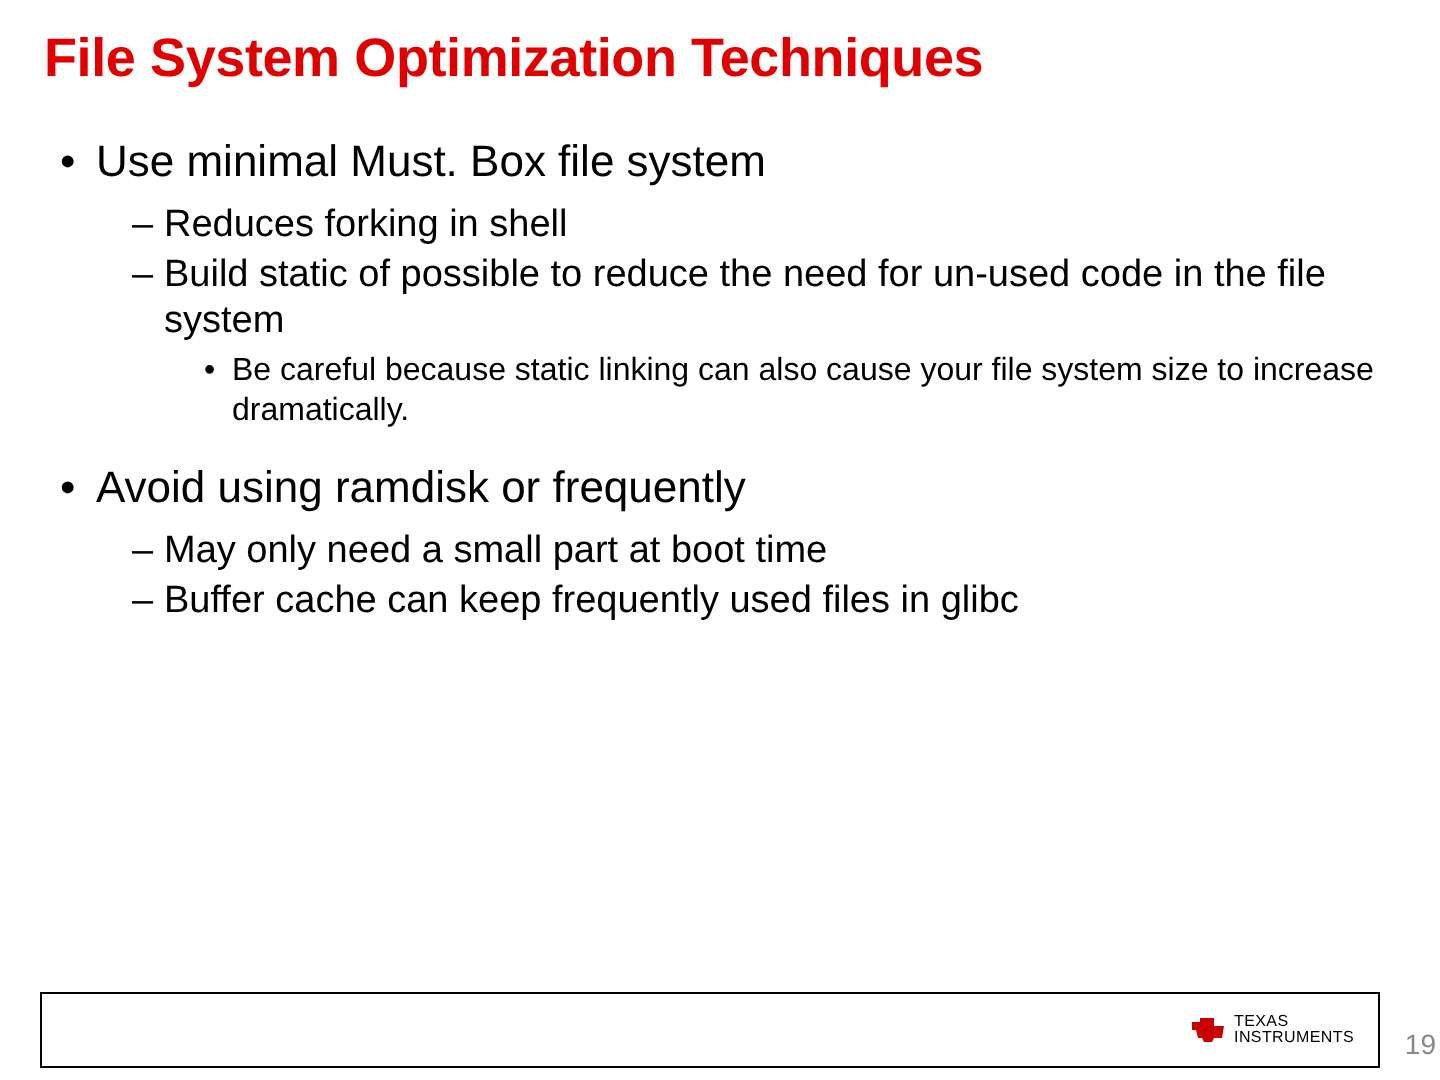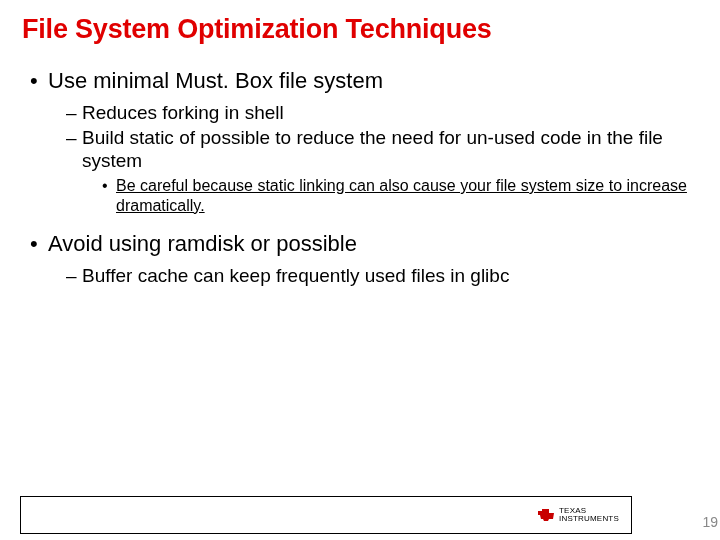--- a/index.html
+++ b/index.html
@@ -64,36 +64,35 @@
     margin-top: 4px;
     margin-left: 20px;
   }
   .lvl3 > li {
     font-size: 16px;
     color: #000;
     padding-left: 14px;
     position: relative;
     line-height: 1.25;
     margin-bottom: 2px;
-    text-decoration: underline;
   }
   .lvl3 > li::before {
     content: "•";
     position: absolute;
     left: 0;
     top: 0;
   }
   .spacer {
     height: 10px;
   }
   .footer-box {
     position: absolute;
     left: 20px;
     bottom: 6px;
-    width: 612px;
+    width: 670px;
     height: 38px;
     border: 1px solid #000;
     background: #fff;
     display: flex;
     align-items: center;
     justify-content: flex-end;
     padding-right: 12px;
   }
   .ti-logo {
     display: flex;
@@ -143,22 +142,25 @@
           </ul>
         </li>
       </ul>
     </li>
   </ul>
 
   <div class="spacer"></div>
 
   <ul class="lvl1">
     <li>
-      <span>Avoid using ramdisk or possible</span>
+      <span>Avoid using ramdisk or frequently</span>
       <ul class="lvl2">
+        <li>
+          <span>May only need a small part at boot time</span>
+        </li>
         <li>
           <span>Buffer cache can keep frequently used files in glibc</span>
         </li>
       </ul>
     </li>
   </ul>
 
   <div class="footer-box">
     <div class="ti-logo">
       <span class="ti-chip">

